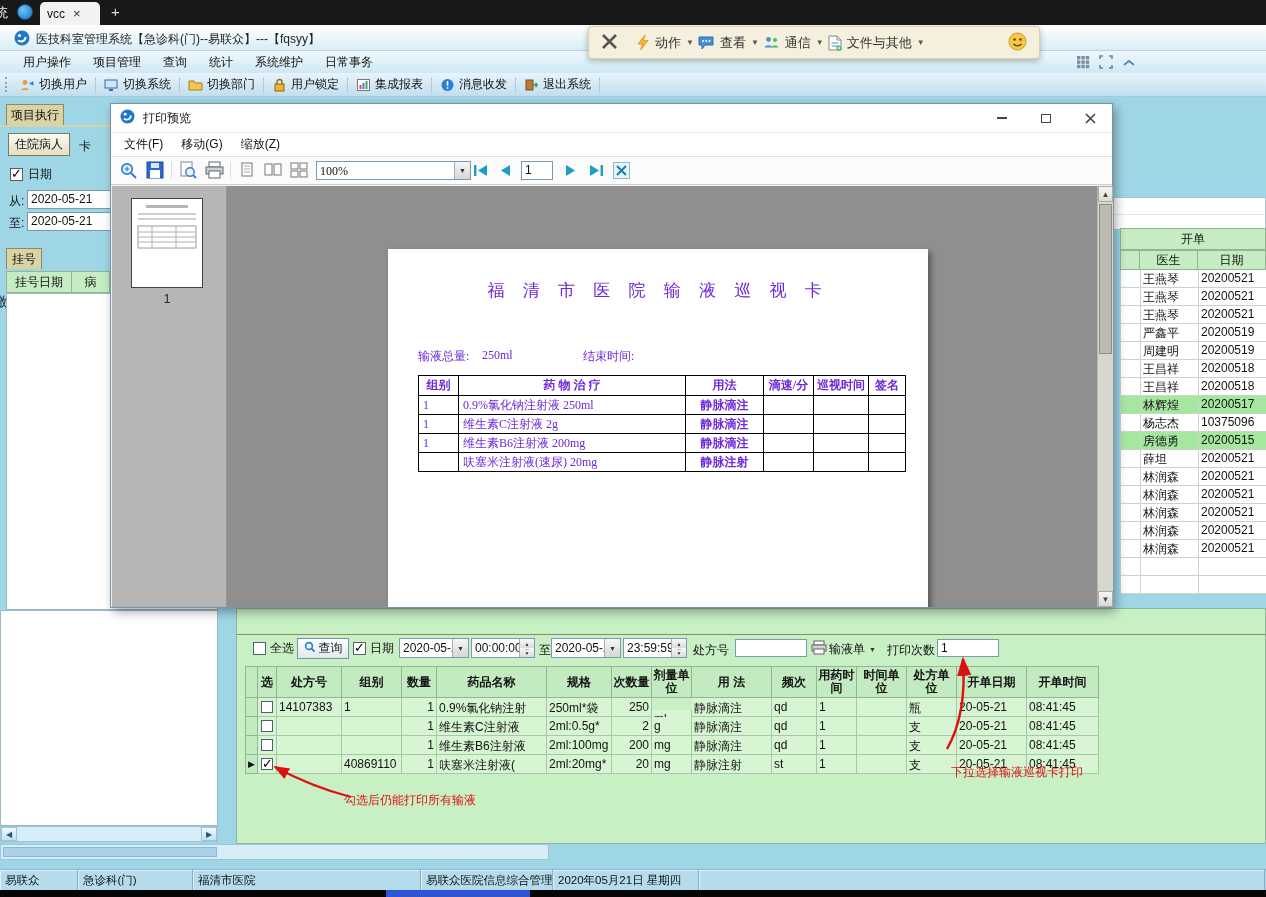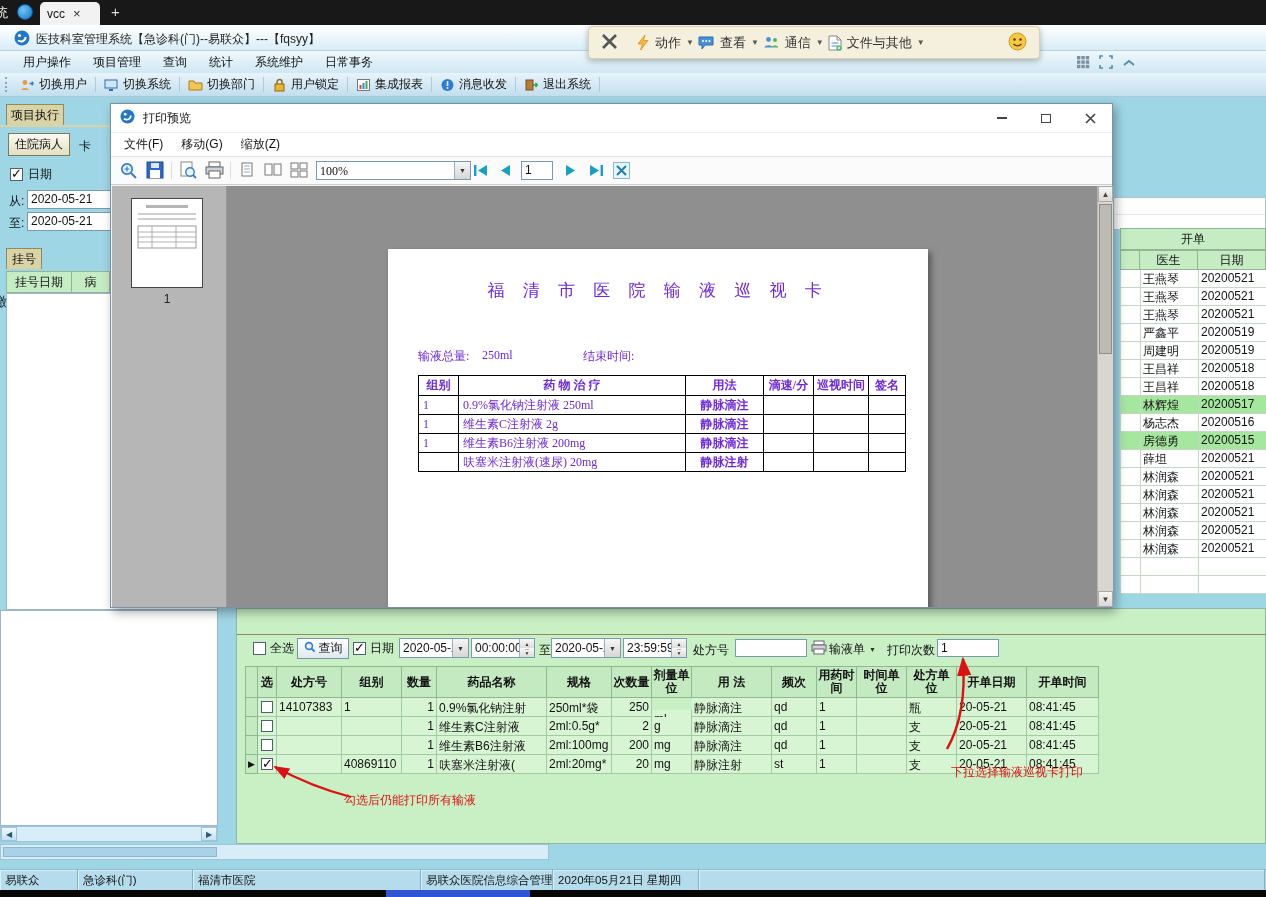--- a/index.html
+++ b/index.html
@@ -274,21 +274,21 @@
           <span class="rp-cell" style="width: 68px;">20200518</span>
         </div>
         <div class="rp-row">
           <span class="rp-cell hl" style="width: 20px;"></span>
           <span class="rp-cell hl" style="width: 58px;">林辉煌</span>
           <span class="rp-cell hl" style="width: 68px;">20200517</span>
         </div>
         <div class="rp-row">
           <span class="rp-cell" style="width: 20px;"></span>
           <span class="rp-cell" style="width: 58px;">杨志杰</span>
-          <span class="rp-cell" style="width: 68px;">20200516</span>
+          <span class="rp-cell" style="width: 68px;">10375096</span>
         </div>
         <div class="rp-row">
           <span class="rp-cell hl" style="width: 20px;"></span>
           <span class="rp-cell hl" style="width: 58px;">房德勇</span>
           <span class="rp-cell hl" style="width: 68px;">20200515</span>
         </div>
         <div class="rp-row">
           <span class="rp-cell" style="width: 20px;"></span>
           <span class="rp-cell" style="width: 58px;">薛坦</span>
           <span class="rp-cell" style="width: 68px;">20200521</span>

